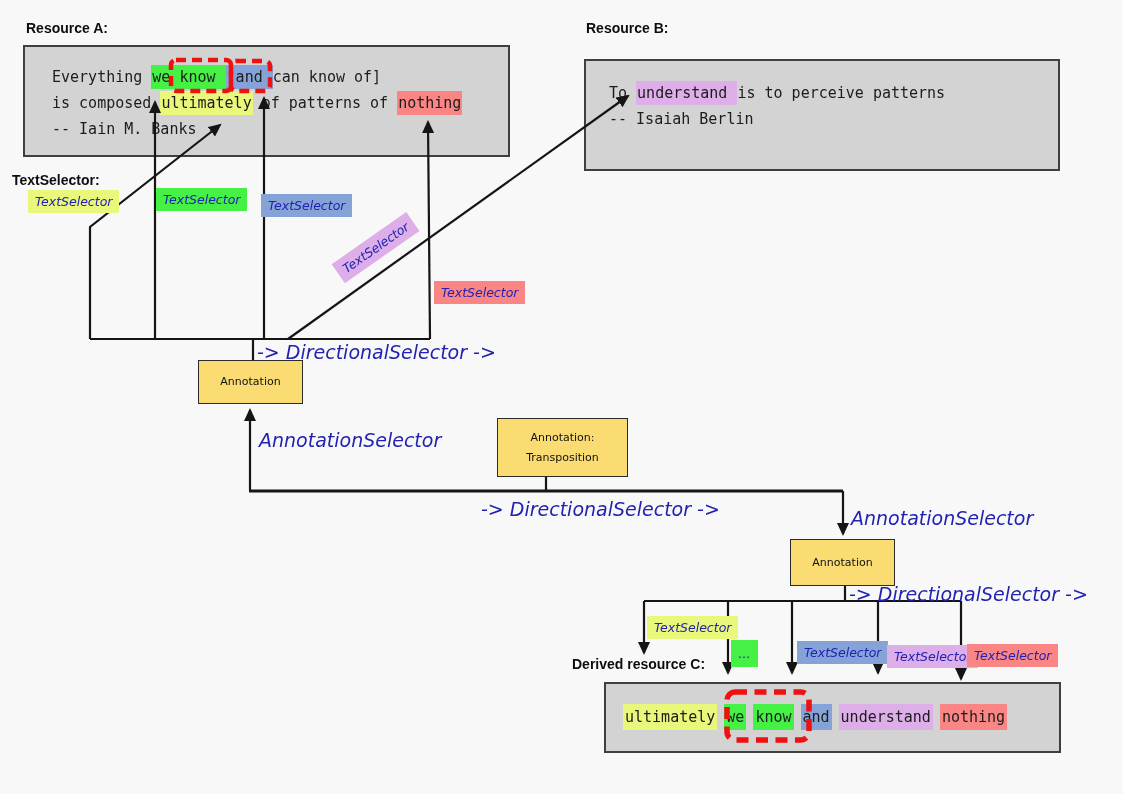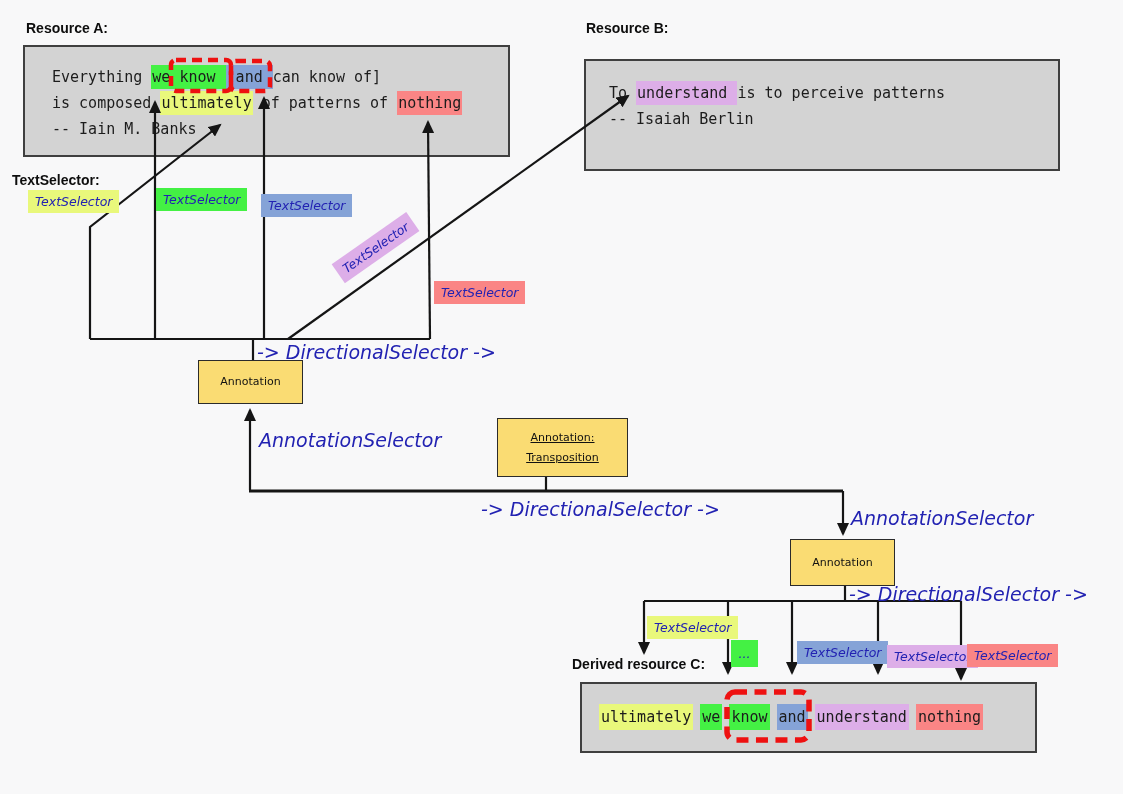--- a/index.html
+++ b/index.html
@@ -15,21 +15,21 @@
     --c-label_blue:#2222b2;
     --c-line_black:#151515;
   }
   html,body{margin:0;padding:0;background:var(--c-bg);}
   #canvas{position:relative;width:1123px;height:794px;background:var(--c-bg);
           font-family:"DejaVu Sans",sans-serif;overflow:hidden;padding-left:18px;}
 
   .rbox{position:absolute;background:var(--c-resource_gray);border:2px solid #3f3f3f;z-index:1;box-sizing:border-box;}
   #box-a{left:23px;top:45px;width:487px;height:112px;}
   #box-b{left:584px;top:45px;width:476px;height:112px;margin-top:14px;}
-  #box-c{left:580px;top:682px;width:457px;height:71px;}
+  #box-c{left:604px;top:682px;width:457px;height:71px;}
 
   .mono{font-family:"DejaVu Sans Mono",monospace;font-size:15px;line-height:26px;color:#1c1c1c;}
   .mono-line{white-space:pre;}
   #box-a .inner{padding:17px 0 0 27px;}
   #box-b .inner{padding:19px 0 0 23px;}
   #box-c .inner{padding:20px 0 0 17px;}
 
   .hl{padding:3px 1px;}
   .hl-green{background:var(--c-hl_green);margin-top:12px;}
   .hl-yellow{background:var(--c-hl_yellowgreen);}
@@ -48,21 +48,21 @@
   svg#wires{position:absolute;left:0;top:0;z-index:2;}
   path.ln{stroke:var(--c-line_black);stroke-width:2.2;fill:none;}
   path.ln-thick{stroke-width:2.8;}
   rect.dash{fill:none;stroke:var(--c-dash_red);}
 
   .ann{position:absolute;background:var(--c-annotation_yellow);border:1.6px solid #2b2b2b;
        display:flex;flex-direction:column;align-items:center;justify-content:center;
        font-family:"DejaVu Sans",sans-serif;font-size:11px;color:#111;z-index:3;
        box-sizing:border-box;text-align:center;line-height:20px;}
   #ann-1{left:198px;top:360px;width:105px;height:44px;}
-  #ann-2{left:497px;top:418px;width:131px;height:59px;text-decoration:underline;}
+  #ann-2{left:497px;top:418px;width:131px;height:59px;}
   #ann-3{left:790px;top:539px;width:105px;height:47px;}
 
   .sel{position:absolute;font-family:"DejaVu Sans",sans-serif;font-style:italic;
        font-size:12.5px;color:var(--c-label_blue);padding:4px 7px;z-index:3;white-space:nowrap;}
   #ts-1{left:28px;top:190px;background:var(--c-hl_yellowgreen);}
   #ts-2{left:156px;top:188px;background:var(--c-hl_green);}
   #ts-3{left:261px;top:194px;background:var(--c-hl_blue);}
   #ts-4{left:330px;top:236px;background:var(--c-hl_purple);transform:rotate(-35deg);}
   #ts-5{left:434px;top:281px;background:var(--c-hl_red);}
   #ts-6{left:647px;top:616px;background:var(--c-hl_yellowgreen);}

